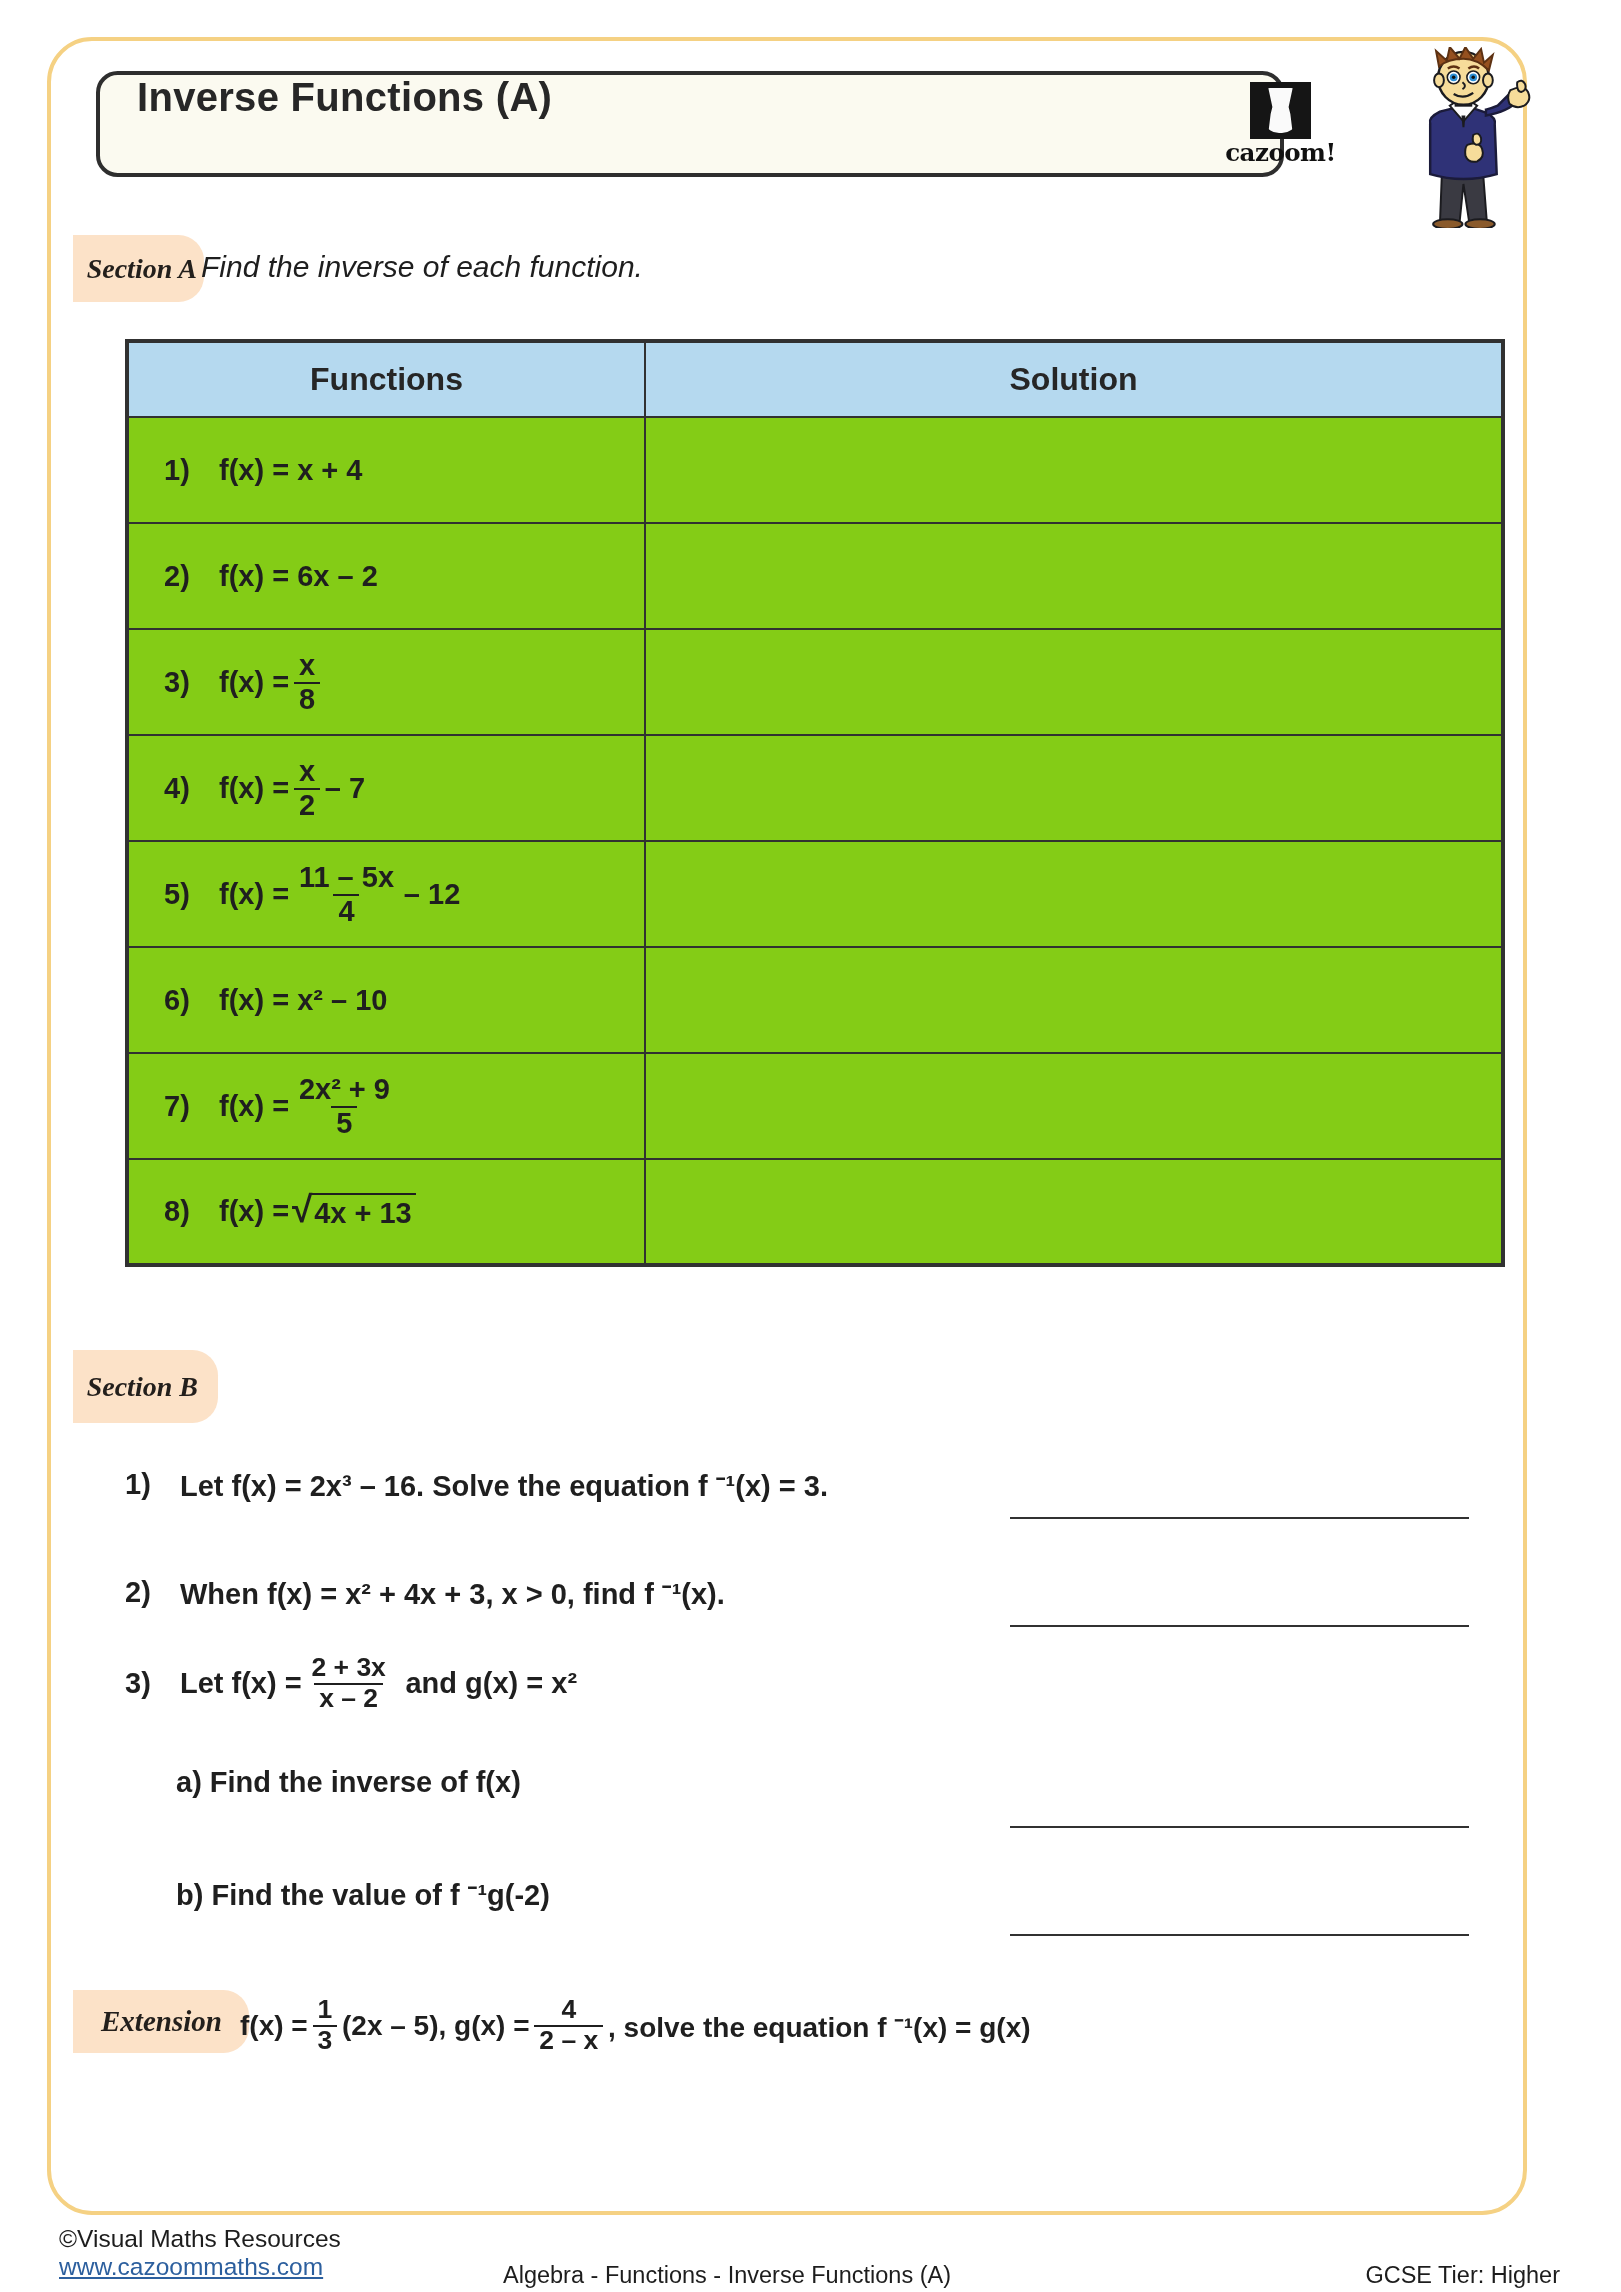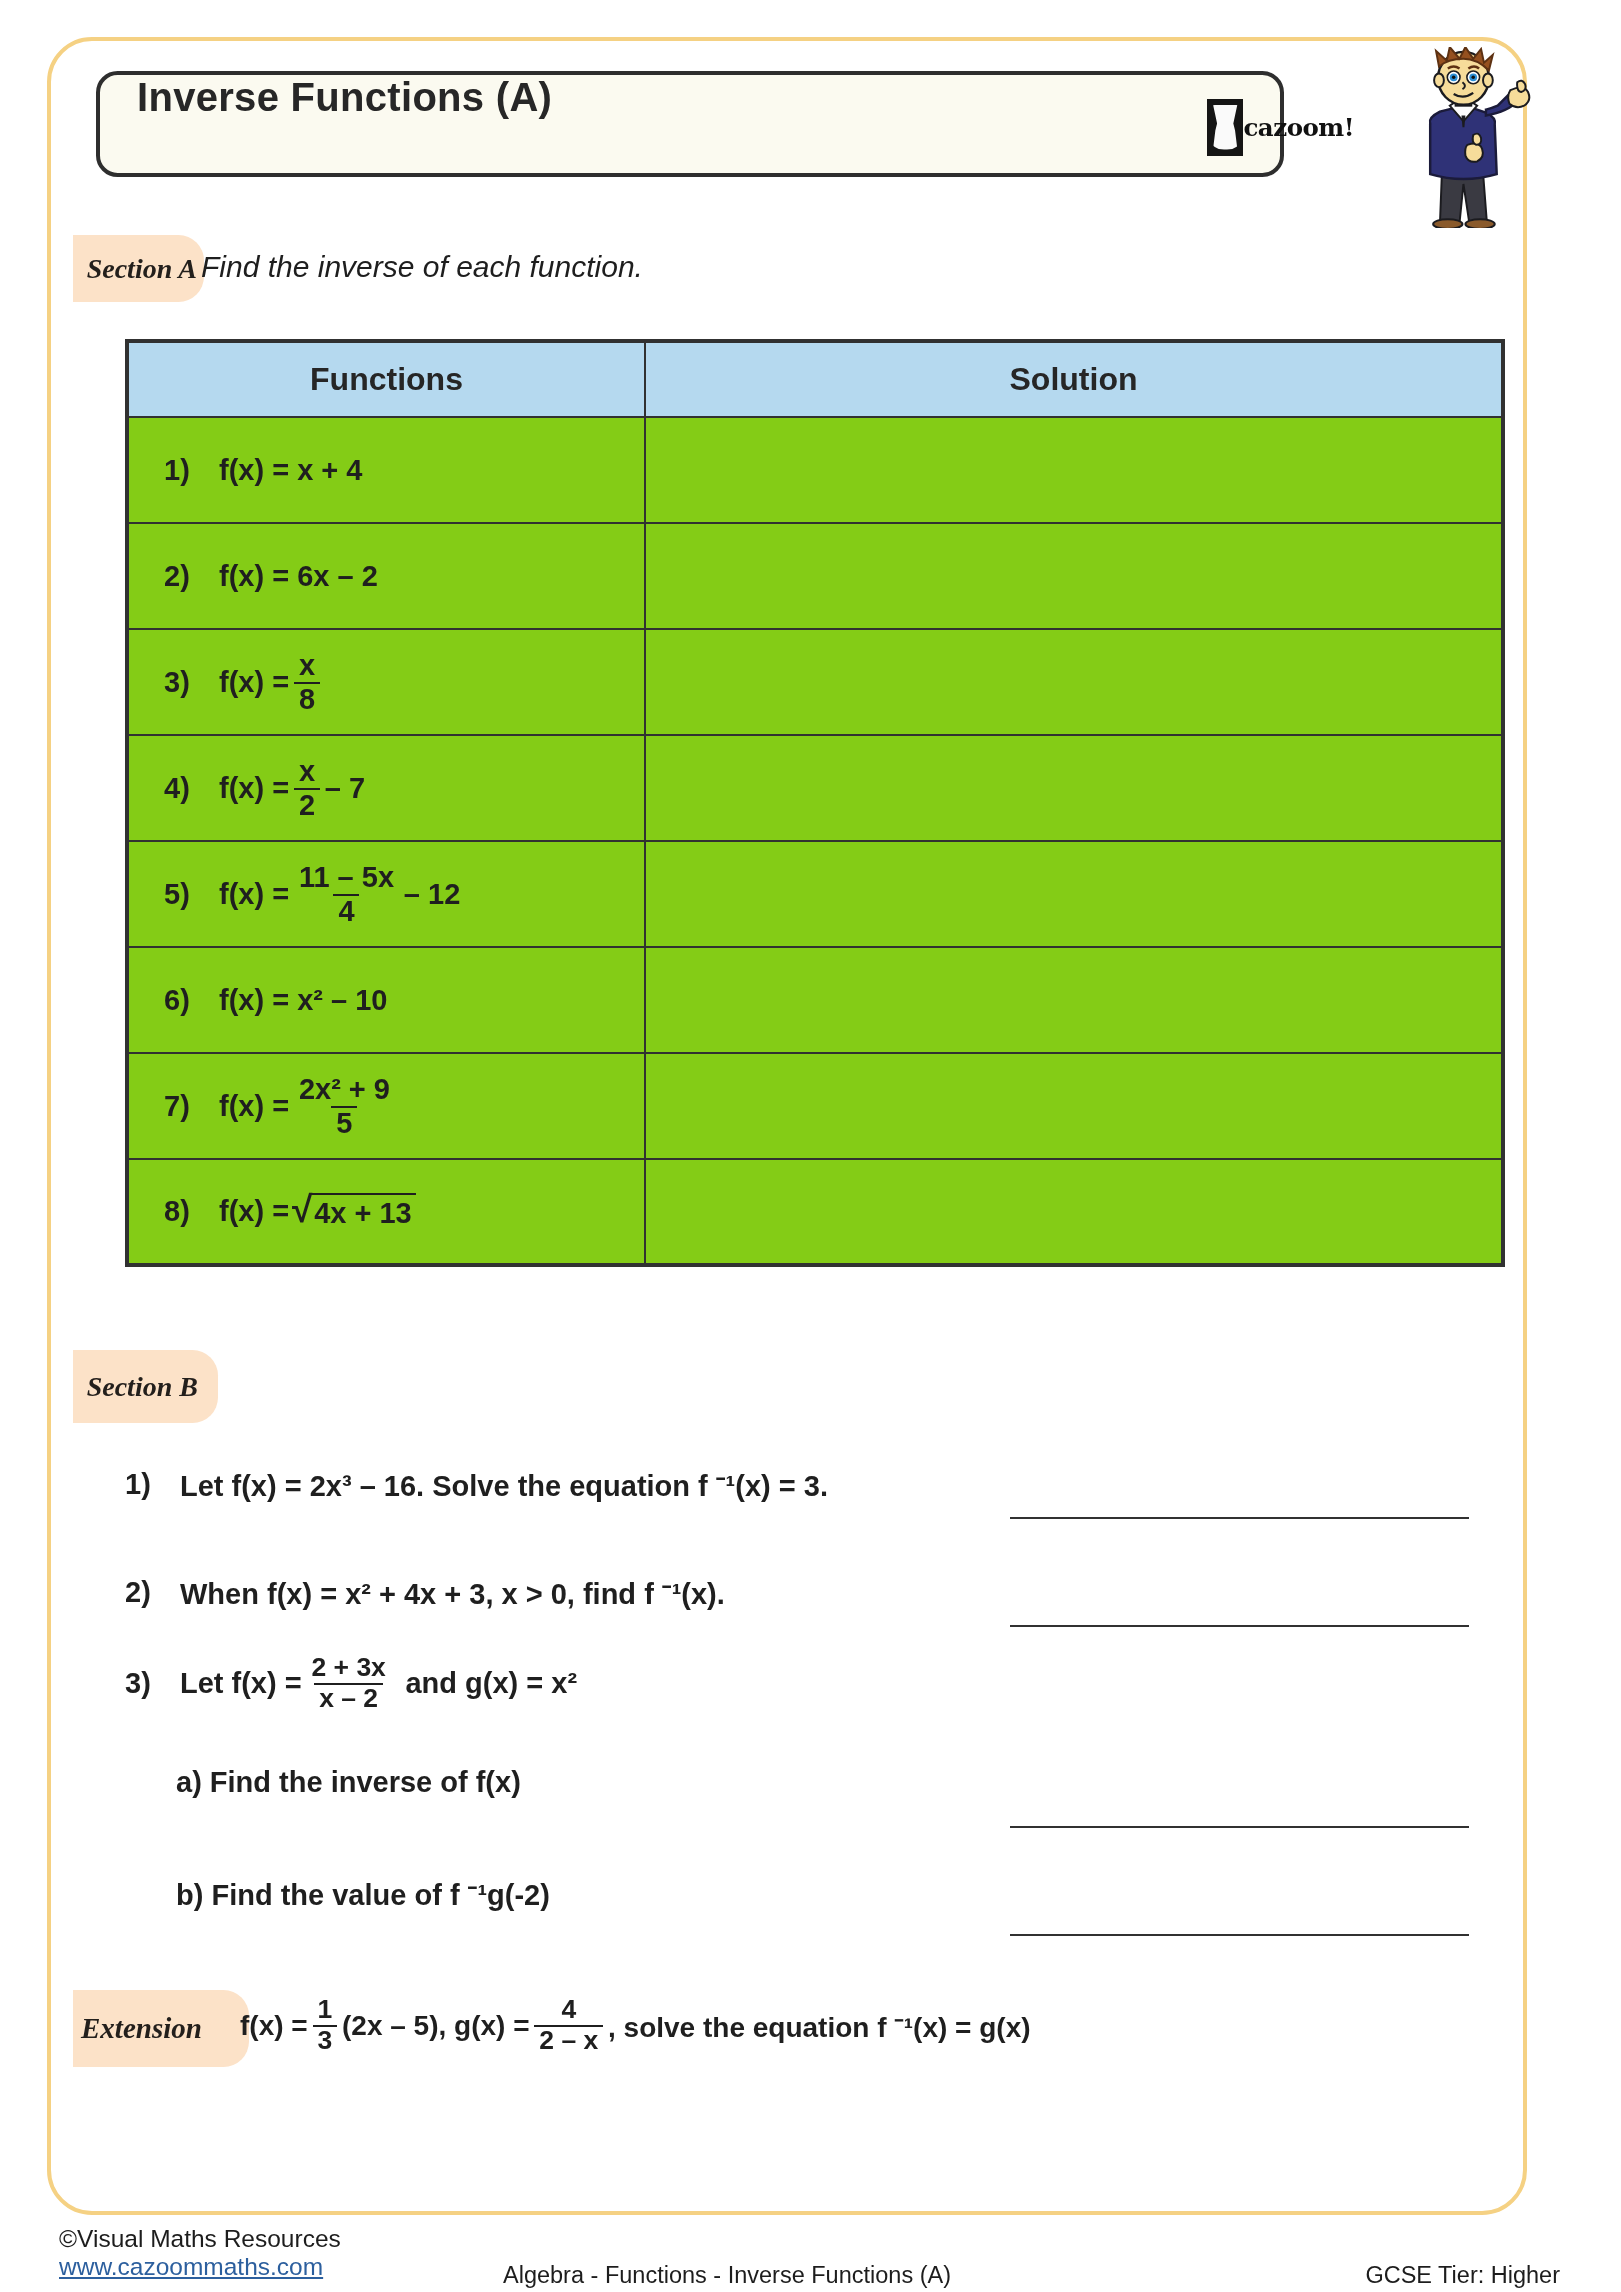--- a/index.html
+++ b/index.html
@@ -32,21 +32,21 @@
   }
   .title-text {
     font-size: 40px; font-weight: bold; color: #272727;
     padding-left: 37px; letter-spacing: 0.3px;
   }
 
   
   .logo {
     position: absolute; left: 1207px; top: 82px;
     width: 147px; height: 90px;
-    display: flex; flex-direction: row; align-items: center; justify-content: flex-start;
+    display: flex; flex-direction: column; align-items: center; justify-content: flex-start;
   }
   .logo-mark {
     width: 61px; height: 57px; background: #151515;
     display: flex; align-items: center; justify-content: center;
   }
   .logo-glass {
     width: 29px; height: 45px; background: #fafafa;
     border-radius: 3.9px 3.9px 45% 45% / 3.9px 3.9px 22% 22%;
     clip-path: polygon(8% 0%, 92% 0%, 78% 42%, 84% 58%, 92% 100%, 8% 100%, 16% 58%, 22% 42%);
   }
@@ -65,21 +65,21 @@
     background: #fce2c8;
     border-radius: 0 25.5px 25.5px 0;
     display: flex; align-items: center;
     font-family: "Liberation Serif", serif;
     font-style: italic; font-weight: bold;
     color: #231f1c;
     margin-left: 21px;
   }
   #sec-a-tab { left: 52px; top: 235px; width: 131px; height: 67px; font-size: 28px; padding-left: 13.7px; }
   #sec-b-tab { left: 52px; top: 1350px; width: 145px; height: 73px; font-size: 28px; padding-left: 13.7px; }
-  #ext-tab   { left: 52px; top: 1990px; width: 176px; height: 77px; font-size: 29px; padding-left: 8px; }
+  #ext-tab   { left: 52px; top: 1990px; width: 176px; height: 63px; font-size: 29px; padding-left: 28px; }
 
   .sec-a-instr {
     position: absolute; left: 201px; top: 250px;
     font-family: Liberation Sans, sans-serif;
     font-style: italic; font-size: 30px; color: #1e1e1e;
   }
 
   
   .tbl {
     position: absolute; left: 125px; top: 339px;

